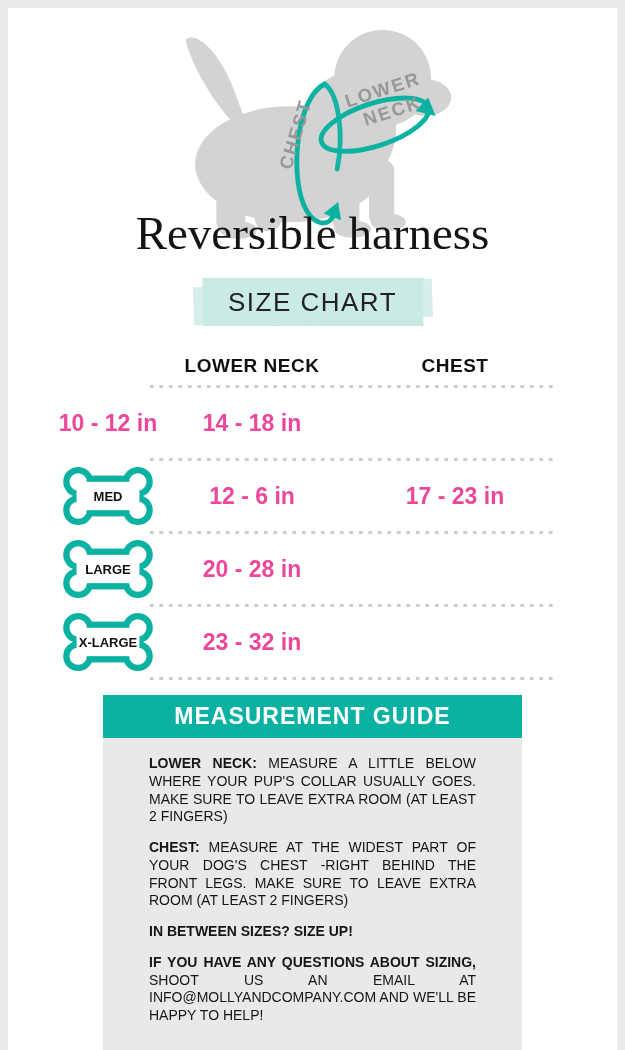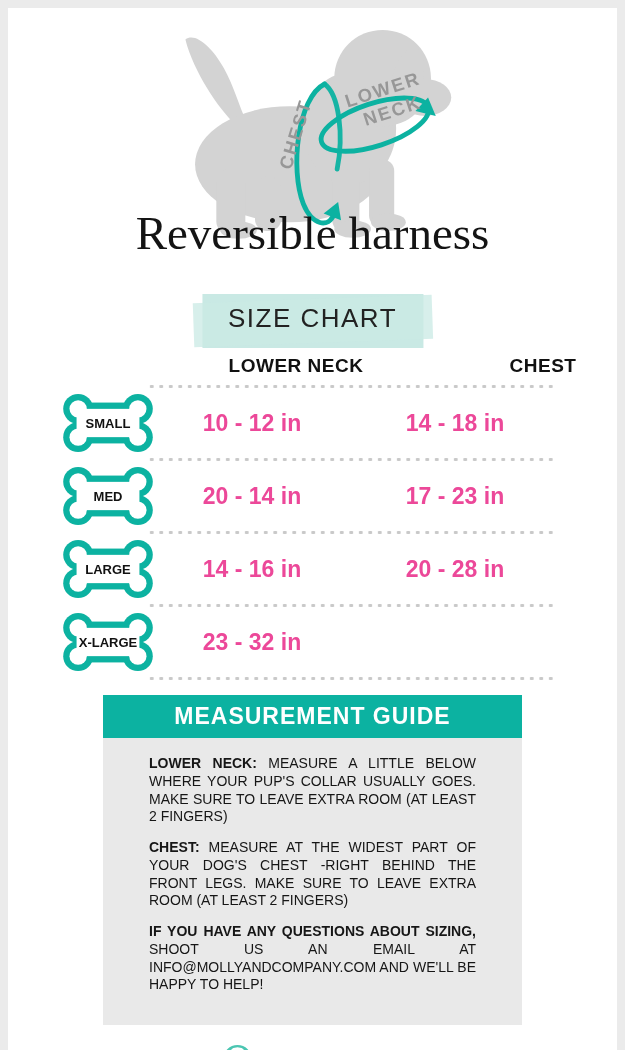--- a/index.html
+++ b/index.html
@@ -39,40 +39,40 @@
     font-weight:bold;font-size:19px;letter-spacing:2px;
   }
   .script-title{
     position:absolute;top:202px;left:0;width:100%;
     text-align:center;z-index:2;
     font-family:cursive;font-weight:400;
     font-size:47px;line-height:1;color:#141414;
     white-space:nowrap;
   }
   .badge{
-    position:absolute;top:286px;left:50%;transform:translateX(-50%);
+    position:absolute;top:270px;left:50%;transform:translateX(-50%);
     background:var(--color-mint,#c9e9e4);
-    padding:9px 26px 14px;z-index:1;
+    padding:9px 26px 8px;z-index:1;
     font-size:26px;letter-spacing:1.5px;color:#222222;
     white-space:nowrap;
   }
   .badge::before{
     content:"";position:absolute;inset:5px -9px;
     background:var(--color-mint,#c9e9e4);
     transform:rotate(-2deg);z-index:-1;opacity:.75;
   }
   .badge span{position:relative;z-index:1;}
 
   
   .size-table{margin-top:8px;}
   .t-head,.t-row{
     display:grid;grid-template-columns:132px 156px 250px;
     padding-left:34px;align-items:center;
   }
-  .t-head{height:36px;gap:44px;}
+  .t-head{height:36px;}
   .t-row{height:68px;}
   .th{text-align:center;font-weight:bold;font-size:19px;letter-spacing:.5px;color:#111;}
   .td{text-align:center;font-weight:bold;font-size:23px;color:#ec4899;}
   .dots{
     height:5px;margin-left:139px;width:410px;
     background-image:radial-gradient(circle,var(--color-divider_dot,#c9c9c9) 1.7px,transparent 1.9px);
     background-size:9.5px 5px;background-repeat:repeat-x;background-position:0 50%;
   }
   .bone-wrap{position:relative;width:96px;height:66px;margin:0 auto;}
   .bone-svg{display:block;width:100%;height:100%;}
@@ -154,41 +154,47 @@
 
   <div class="size-table">
     <div class="t-head">
       <div></div>
       <div class="th">LOWER NECK</div>
       <div class="th">CHEST</div>
     </div>
     <div class="dots"></div>
 
     <div class="t-row">
+      <div class="td">10 - 12 in</div>
+      <div class="td">14 - 18 in</div>
+    </div>
+    <div class="dots"></div>
+
+    <div class="t-row">
       <div class="bone-wrap">
         <svg class="bone-svg" viewBox="0 0 120 84" aria-hidden="true">
           <g class="bone-outer">
             <circle cx="22" cy="24" r="19"></circle>
               <circle cx="22" cy="60" r="19"></circle>
             <circle cx="98" cy="24" r="19"></circle>
               <circle cx="98" cy="60" r="19"></circle>
             <rect x="20" y="16" width="80" height="52"></rect>
           </g>
           <g class="bone-inner">
             <circle cx="22" cy="24" r="11"></circle>
               <circle cx="22" cy="60" r="11"></circle>
             <circle cx="98" cy="24" r="11"></circle>
               <circle cx="98" cy="60" r="11"></circle>
             <rect x="20" y="24" width="80" height="36"></rect>
           </g>
         </svg>
-        <span class="bone-label">SMALL</span>
+        <span class="bone-label">MED</span>
       </div>
-      <div class="td">10 - 12 in</div>
-      <div class="td">14 - 18 in</div>
+      <div class="td">12 - 6 in</div>
+      <div class="td">17 - 23 in</div>
     </div>
     <div class="dots"></div>
 
     <div class="t-row">
       <div class="bone-wrap">
         <svg class="bone-svg" viewBox="0 0 120 84" aria-hidden="true">
           <g class="bone-outer">
             <circle cx="22" cy="24" r="19"></circle>
               <circle cx="22" cy="60" r="19"></circle>
             <circle cx="98" cy="24" r="19"></circle>
@@ -196,24 +202,23 @@
             <rect x="20" y="16" width="80" height="52"></rect>
           </g>
           <g class="bone-inner">
             <circle cx="22" cy="24" r="11"></circle>
               <circle cx="22" cy="60" r="11"></circle>
             <circle cx="98" cy="24" r="11"></circle>
               <circle cx="98" cy="60" r="11"></circle>
             <rect x="20" y="24" width="80" height="36"></rect>
           </g>
         </svg>
-        <span class="bone-label">MED</span>
+        <span class="bone-label">LARGE</span>
       </div>
-      <div class="td">20 - 14 in</div>
-      <div class="td">17 - 23 in</div>
+      <div class="td">20 - 28 in</div>
     </div>
     <div class="dots"></div>
 
     <div class="t-row">
       <div class="bone-wrap">
         <svg class="bone-svg" viewBox="0 0 120 84" aria-hidden="true">
           <g class="bone-outer">
             <circle cx="22" cy="24" r="19"></circle>
               <circle cx="22" cy="60" r="19"></circle>
             <circle cx="98" cy="24" r="19"></circle>
@@ -221,57 +226,33 @@
             <rect x="20" y="16" width="80" height="52"></rect>
           </g>
           <g class="bone-inner">
             <circle cx="22" cy="24" r="11"></circle>
               <circle cx="22" cy="60" r="11"></circle>
             <circle cx="98" cy="24" r="11"></circle>
               <circle cx="98" cy="60" r="11"></circle>
             <rect x="20" y="24" width="80" height="36"></rect>
           </g>
         </svg>
-        <span class="bone-label">LARGE</span>
-      </div>
-      <div class="td">14 - 16 in</div>
-      <div class="td">20 - 28 in</div>
-    </div>
-    <div class="dots"></div>
-
-    <div class="t-row">
-      <div class="bone-wrap">
-        <svg class="bone-svg" viewBox="0 0 120 84" aria-hidden="true">
-          <g class="bone-outer">
-            <circle cx="22" cy="24" r="19"></circle>
-              <circle cx="22" cy="60" r="19"></circle>
-            <circle cx="98" cy="24" r="19"></circle>
-              <circle cx="98" cy="60" r="19"></circle>
-            <rect x="20" y="16" width="80" height="52"></rect>
-          </g>
-          <g class="bone-inner">
-            <circle cx="22" cy="24" r="11"></circle>
-              <circle cx="22" cy="60" r="11"></circle>
-            <circle cx="98" cy="24" r="11"></circle>
-              <circle cx="98" cy="60" r="11"></circle>
-            <rect x="20" y="24" width="80" height="36"></rect>
-          </g>
-        </svg>
         <span class="bone-label">X-LARGE</span>
       </div>
       <div class="td">23 - 32 in</div>
     </div>
     <div class="dots"></div>
   </div>
 
   <div class="guide">
     <div class="guide-banner">MEASUREMENT GUIDE</div>
     <div class="guide-body">
       <p><b>LOWER NECK:</b><span> MEASURE A LITTLE BELOW WHERE YOUR PUP'S COLLAR USUALLY GOES. MAKE SURE TO LEAVE EXTRA ROOM (AT LEAST 2 FINGERS)</span></p>
       <p><b>CHEST:</b><span> MEASURE AT THE WIDEST PART OF YOUR DOG'S CHEST -RIGHT BEHIND THE FRONT LEGS. MAKE SURE TO LEAVE EXTRA ROOM (AT LEAST 2 FINGERS)</span></p>
+      <p><b>IN BETWEEN SIZES? SIZE UP!</b><span></span></p>
       <p><b>IF YOU HAVE ANY QUESTIONS ABOUT SIZING,</b><span> SHOOT US AN EMAIL AT INFO@MOLLYANDCOMPANY.COM AND WE'LL BE HAPPY TO HELP!</span></p>
     </div>
   </div>
 
   <div class="footer">
     <span class="logo-text">M</span>
     <svg class="logo-icon" viewBox="0 0 36 36" aria-hidden="true" fill="none" stroke="currentColor" stroke-width="2.4" stroke-linecap="round">
       <circle cx="18" cy="18" r="14.5"></circle>
       <path d="M11,5.8 C7.2,8.4 5.8,12.2 6.2,16.4"></path>
       <path d="M25,5.8 C28.8,8.4 30.2,12.2 29.8,16.4"></path>

